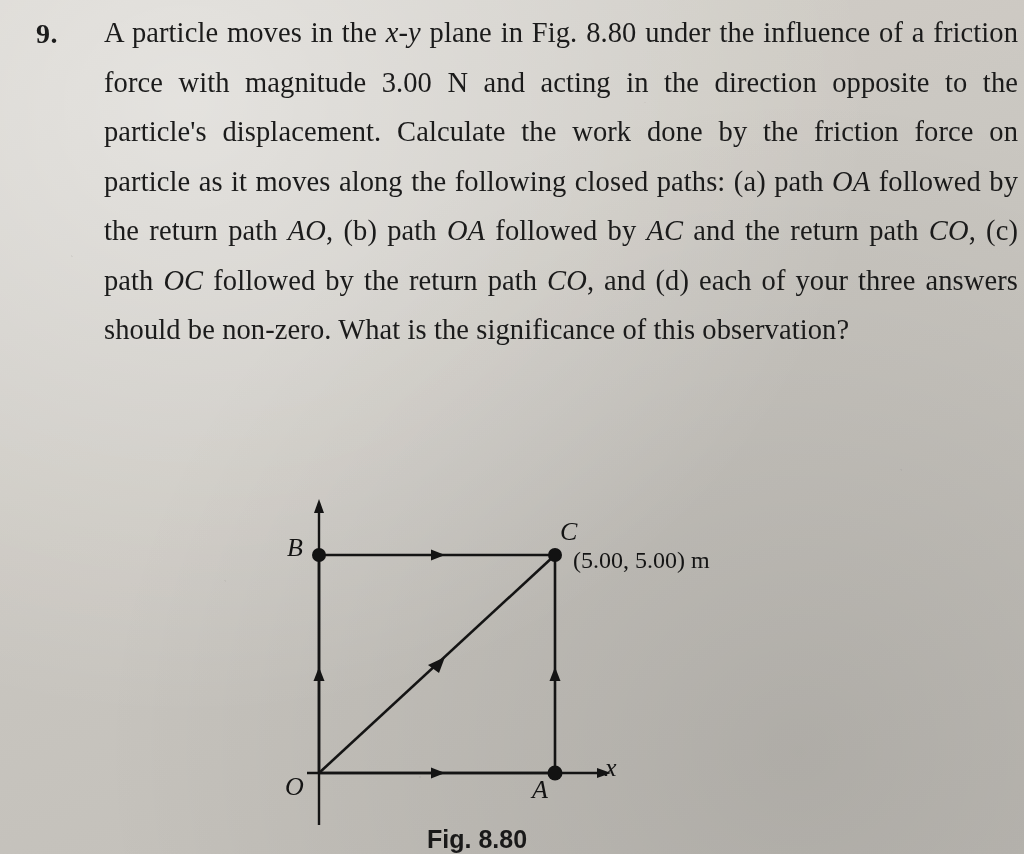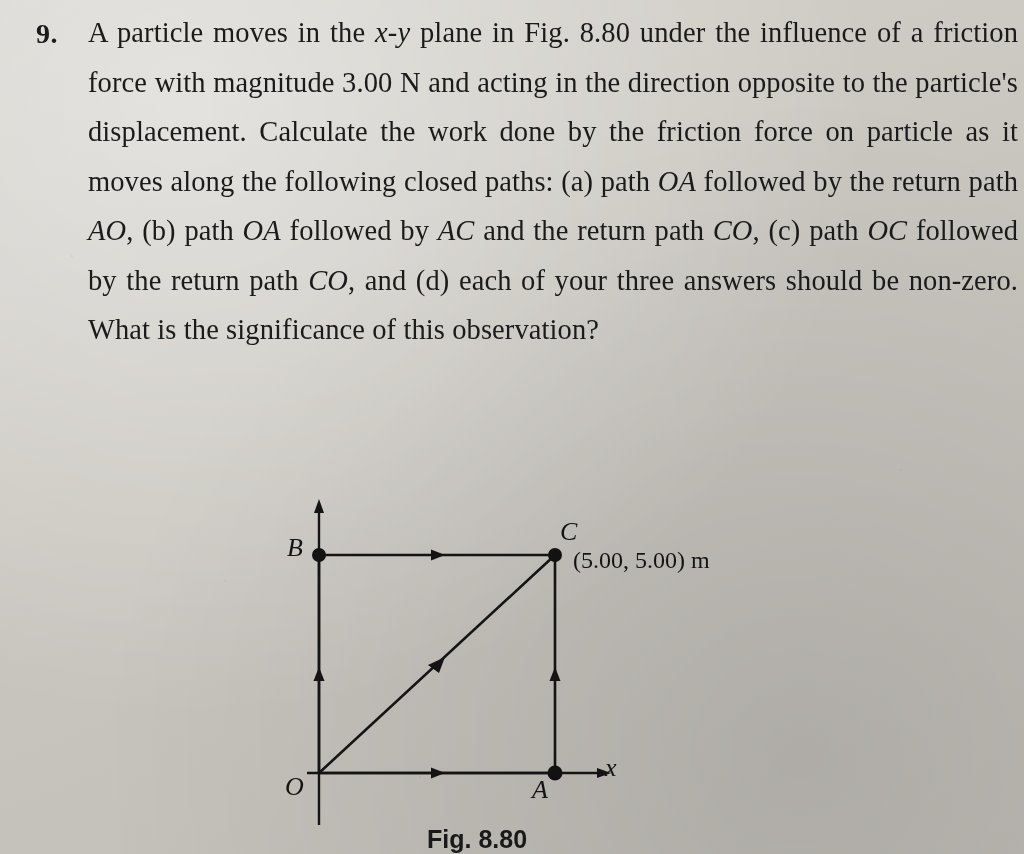--- a/index.html
+++ b/index.html
@@ -61,21 +61,21 @@
   }
   .pnum {
     position: absolute;
     left: 0;
     top: 10px;
     font-weight: bold;
     font-size: 28px;
     letter-spacing: 0.5px;
   }
   .ptext {
-    margin-left: 52px;
+    margin-left: 68px;
     font-size: 28.5px;
     line-height: 49.5px;
     text-align: justify;
     text-justify: inter-word;
     letter-spacing: 0.1px;
   }
   .ptext i {
     font-style: italic;
   }
 

